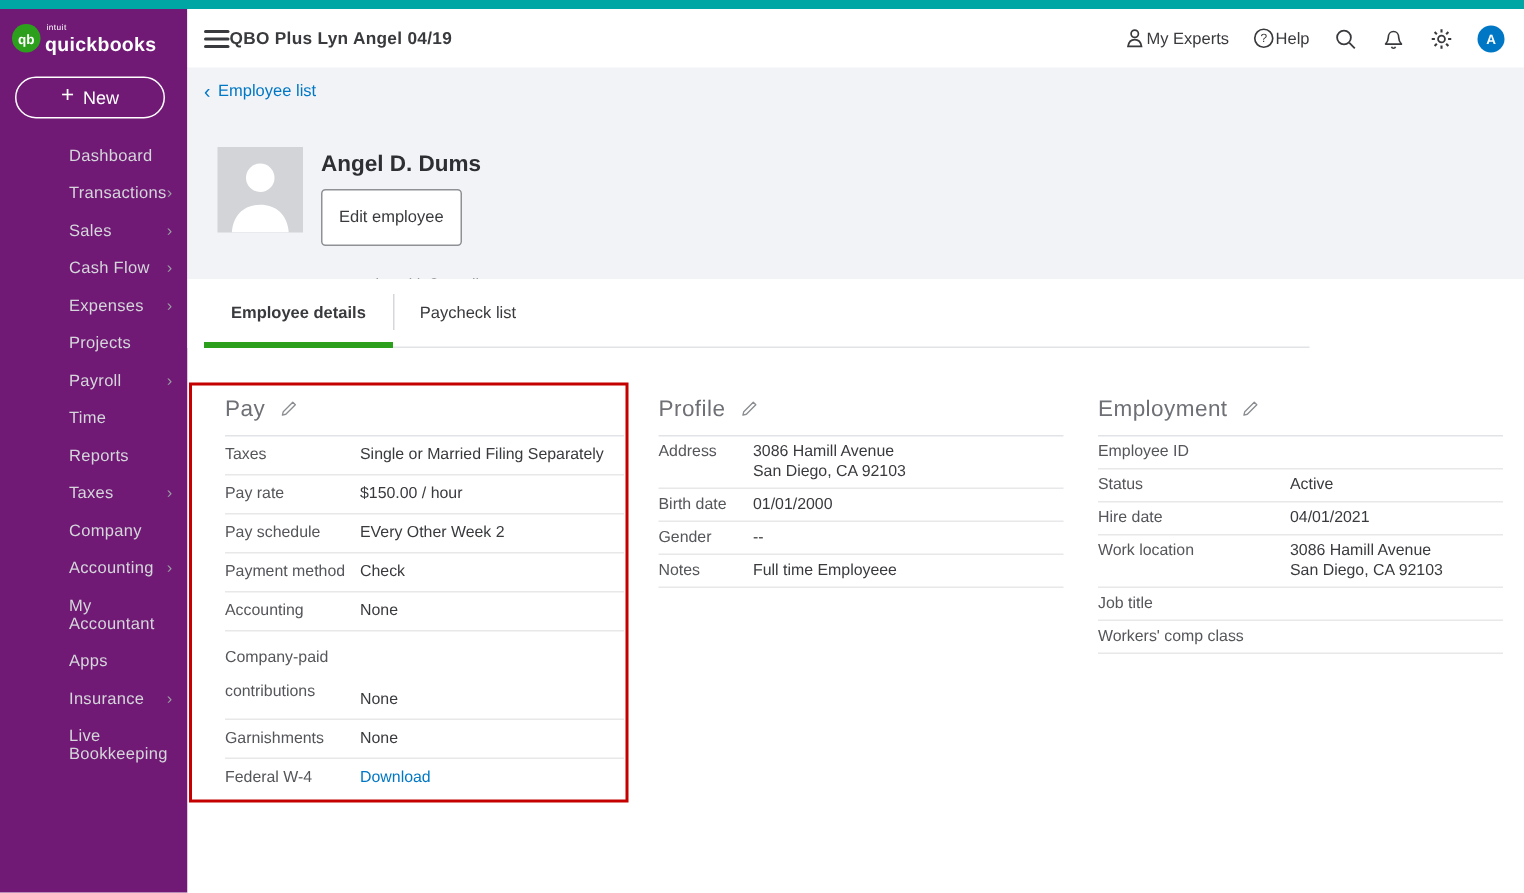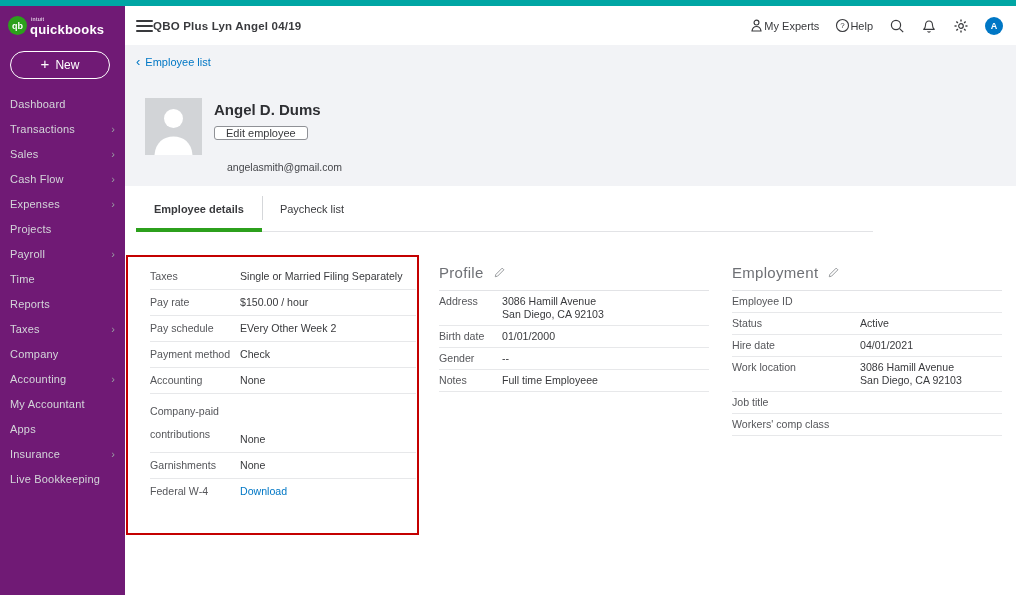--- a/index.html
+++ b/index.html
@@ -17,21 +17,21 @@
   .logo { display:flex; align-items:flex-start; gap:3px; padding:10px 0 0 8px; }
   .logo-badge { width:19px; height:19px; border-radius:50%; background:var(--brand); color:#fff;
     font-size:9px; font-weight:bold; display:flex; align-items:center; justify-content:center; flex-shrink:0; }
   .logo-words { display:flex; flex-direction:column; line-height:1; padding-top:1px; }
   .logo-intuit { font-size:5.5px; color:#fff; margin-left:1px; letter-spacing:.3px; }
   .logo-name { font-size:13px; font-weight:bold; color:#fff; letter-spacing:.2px; }
   .new-btn { margin:15px 0 0 10px; width:100px; height:28px; border-radius:14px; border:1.5px solid #fff;
     background:transparent; color:#fff; font-size:12px; font-family:inherit; cursor:pointer;
     display:flex; align-items:center; justify-content:center; gap:6px; }
   .new-plus { font-size:15px; line-height:1; font-weight:normal; margin-top:-2px; }
-  .nav { margin-top:13px; }
+  .nav { margin-top:13px;margin-left:36px; }
   .nav-item { display:flex; align-items:center; padding:6.5px 10px 6.5px 10px; font-size:11px;
     color:#d4d6da; cursor:pointer; letter-spacing:.2px; }
   .nav-label { flex:1; }
   .nav-chevron { color:#9b9ea3; font-size:11px; line-height:1; }
 
   
   .main { position:absolute; left:125px; top:6px; width:891px; bottom:0; background:#fff; }
 
   .appbar { height:39px; display:flex; align-items:center; padding:0 13px 0 11px; background:#fff; }
   .hamburger { width:17px; display:flex; flex-direction:column; gap:3px; cursor:pointer; }
@@ -44,21 +44,21 @@
     font-size:9px; font-weight:bold; display:flex; align-items:center; justify-content:center; cursor:pointer; }
 
   
   .hero { height:141px; background:#f2f3f6; padding:7px 0 0 11px; }
   .breadcrumb { display:inline-flex; align-items:center; gap:5px; color:var(--blue); font-size:11px; cursor:pointer; }
   .crumb-chev { font-size:13px; line-height:1; margin-top:-1px; }
   .hero-body { display:flex; gap:12px; margin:28px 0 0 9px; }
   .big-avatar { width:57px; height:57px; background:#d2d4d7; flex-shrink:0; }
   .hero-info .emp-name { font-size:15px; font-weight:bold; color:#2e2f33; margin-top:3px; }
   .edit-btn { margin-top:8px; background:#fff; border:1px solid #8f9196; border-radius:3px;
-    font-size:11px; font-family:inherit; color:#393a3d; padding:0 11px; cursor:pointer; }
+    font-size:11px; font-family:inherit; color:#393a3d; padding:12px 11px; cursor:pointer; }
   .emp-email { margin-top:20px; font-size:10.5px; color:#45464a;margin-left:13px; }
 
   
   .tabbar { position:relative; height:46px; display:flex; padding-left:11px; background:#fff; }
   .tabbar::after { content:""; position:absolute; left:11px; bottom:0; width:737px; height:1px; background:#e2e3e6; }
   .tab { position:relative; display:flex; align-items:center; padding:0 18px; font-size:11px; cursor:pointer; }
   .tab + .tab::before { content:""; position:absolute; left:0; top:10px; bottom:12px; width:1px; background:#d5d7da; }
   .tab.active { font-weight:bold; }
   .tab.active::after { content:""; position:absolute; left:0; right:0; bottom:0; height:4px; background:var(--green); z-index:2; }
 
@@ -243,20 +243,26 @@
       <div class="tab active">
         <span>Employee details</span>
       </div>
       <div class="tab">
         <span>Paycheck list</span>
       </div>
     </div>
 
   <div class="content" id="sections">
       <section class="section section-0">
+        <div class="sec-head">
+          <span class="sec-title">Pay</span>
+          <button class="edit-icon-btn"><svg width="13" height="13" viewBox="0 0 16 16">
+              <path d="M11.3 2.6l2.1 2.1L5.6 12.5l-2.8.7.7-2.8z" fill="none" stroke="#8a8d91" stroke-width="1.1" stroke-linejoin="round"></path>
+            </svg></button>
+        </div>
         <div class="row">
           <span class="row-label">Taxes</span>
           <span class="row-value">Single or Married Filing Separately</span>
         </div>
         <div class="row">
           <span class="row-label">Pay rate</span>
           <span class="row-value">$150.00 / hour</span>
         </div>
         <div class="row">
           <span class="row-label">Pay schedule</span>

